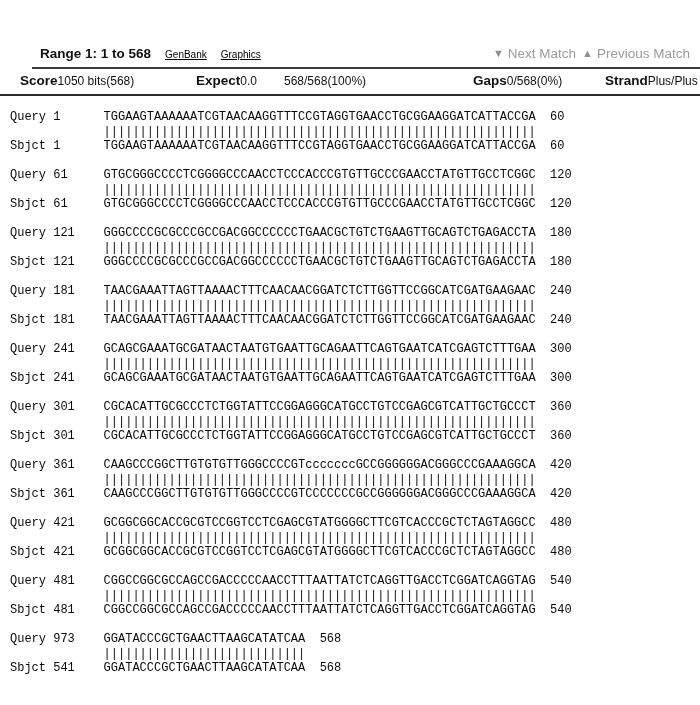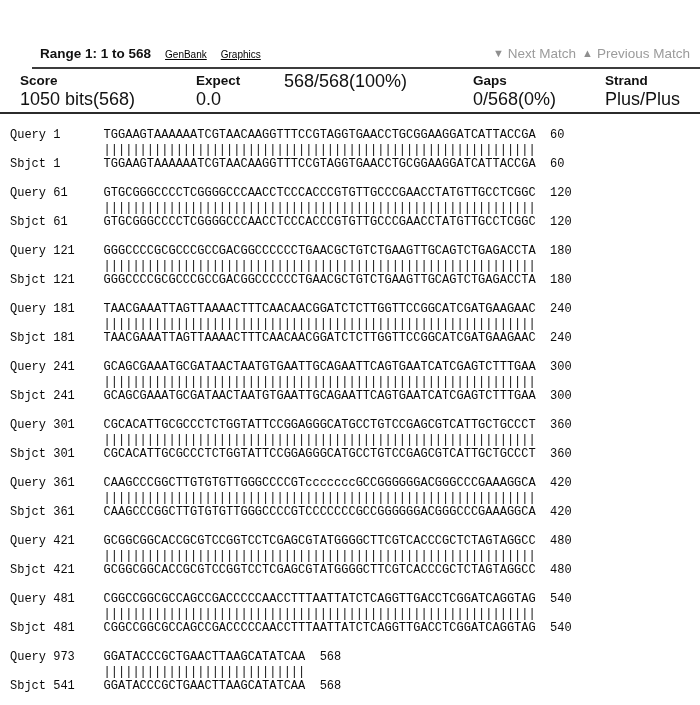--- a/index.html
+++ b/index.html
@@ -47,35 +47,35 @@
   }
   .nav-group { cursor: pointer; display: inline-flex; align-items: baseline; gap: 4px; }
   .nav-arrow { font-size: 11px; color: #8f8f8f; position: relative; top: -1px; }
 
   
   .stats {
     display: flex;
     padding: 3px 0 4px 20px;
     border-bottom: 2px solid #2b2b2b;
   }
-  .stat-col { display: flex; flex-direction: column; }
+  .stat-col { display: flex; flex-direction: row; }
   .stat-col.c0 { width: 176px; }
   .stat-col.c1 { width: 88px; }
   .stat-col.c2 { width: 189px; }
   .stat-col.c3 { width: 132px; }
   .stat-col.c4 { width: auto; }
   .stat-label {
     font-size: 13.5px;
     font-weight: bold;
     color: #111111;
     line-height: 18px;
     white-space: nowrap;
   }
   .stat-value {
-    font-size: 18px;
+    font-size: 12px;
     color: #111111;
     line-height: 18px;
     white-space: nowrap;
   }
 
   
   .alignment {
     margin-top: 14px;
     padding-left: 10px;
   }

